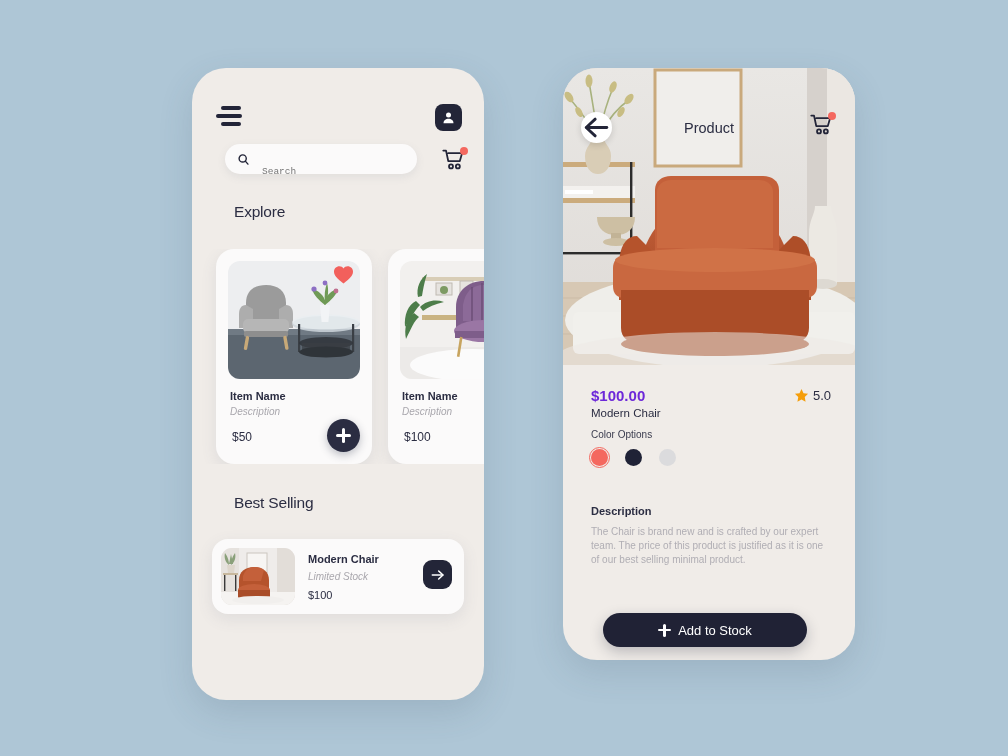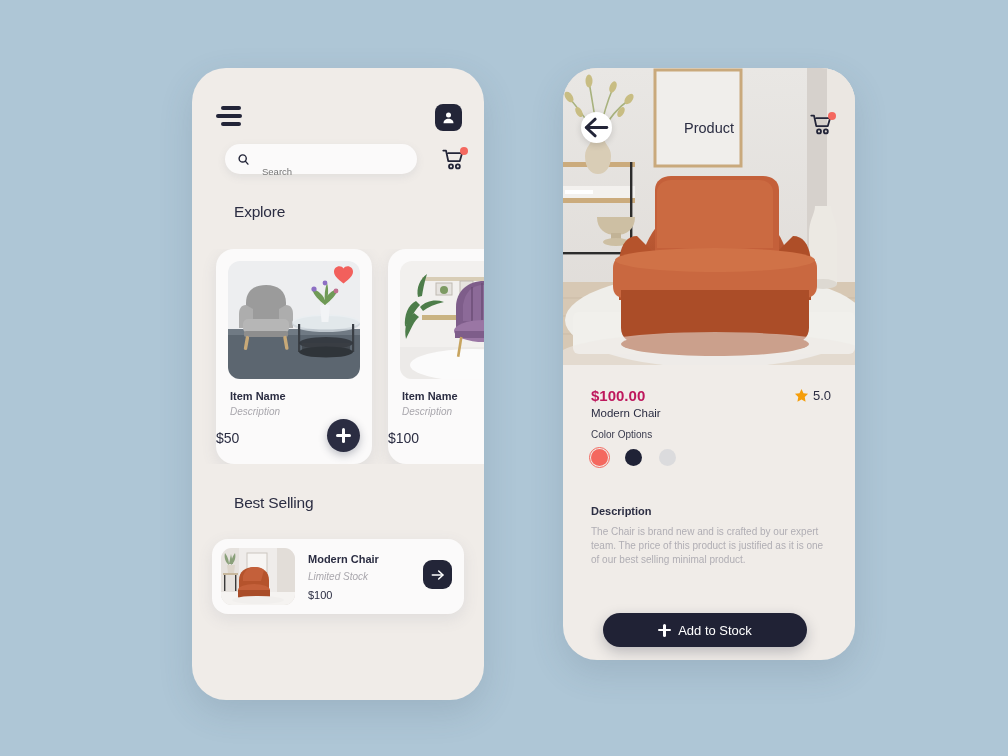--- a/index.html
+++ b/index.html
@@ -52,21 +52,21 @@
   .search-bar {
     position: absolute; left: 33px; top: 0;
     width: 192px; height: 30px;
     background: #fbfafa; border-radius: 15px;
     display: flex; align-items: center;
     box-shadow: 0 3px 8px rgba(90,100,120,0.10);
   }
   .search-icon-wrap { margin-left: 12px; display: flex; align-items: center; }
   .search-input-txt {
     margin-left: 12px; font-size: 9.5px; color: #a6a4aa;
-    font-family: Liberation Sans, sans-serif;
+    font-family: Liberation Mono, monospace;
     background: transparent; border: none; outline: none;
     width: 140px;
     margin-top: 24px;
   }
   .cart-home {
     position: absolute; left: 249px; top: 4px;
     width: 26px; height: 24px;
   }
   .cart-badge {
     position: absolute; width: 8px; height: 8px; border-radius: 50%;
@@ -105,22 +105,22 @@
   }
   .card-name {
     position: absolute; left: 14px; top: 141px;
     font-size: 11px; font-weight: bold; color: #2b2d42;
   }
   .card-desc {
     position: absolute; left: 14px; top: 157px;
     font-size: 10px; font-style: italic; color: #a9a7ad;
   }
   .card-price {
-    position: absolute; left: 0; top: 181px;
-    font-size: 14px; color: #2b2d42;
+    position: absolute; left: 16px; top: 181px;
+    font-size: 12px; color: #2b2d42;
   }
   .add-btn {
     position: absolute; right: 12px; bottom: 12px;
     width: 33px; height: 33px; border-radius: 50%;
     background: #2b2d42;
     display: flex; align-items: center; justify-content: center;
     box-shadow: 0 3px 9px rgba(40,45,70,0.30);
   }
   .add-btn .plus-h { position: absolute; width: 15px; height: 2.6px; background: #fff; border-radius: 2px; }
   .add-btn .plus-v { position: absolute; width: 2.6px; height: 15px; background: #fff; border-radius: 2px; }
@@ -173,21 +173,21 @@
     position: absolute; right: 20px; top: 45px;
     width: 26px; height: 24px;
   }
   .hero-title {
     position: absolute; left: 0; top: 52px; width: 292px;
     text-align: center; font-size: 14.5px; color: #2b2d42;
   }
 
   .detail-price {
     position: absolute; left: 28px; top: 319px;
-    font-size: 15px; font-weight: bold; color: #be185d;
+    font-size: 15px; font-weight: bold; color: #6d28d9;
   }
   .detail-name {
     position: absolute; left: 28px; top: 339px;
     font-size: 11.5px; color: #2b2d42;
   }
   .rating {
     position: absolute; right: 24px; top: 320px;
     display: flex; align-items: center; gap: 4px;
   }
   .rating-val { font-size: 13px; color: #2b2d42; }

